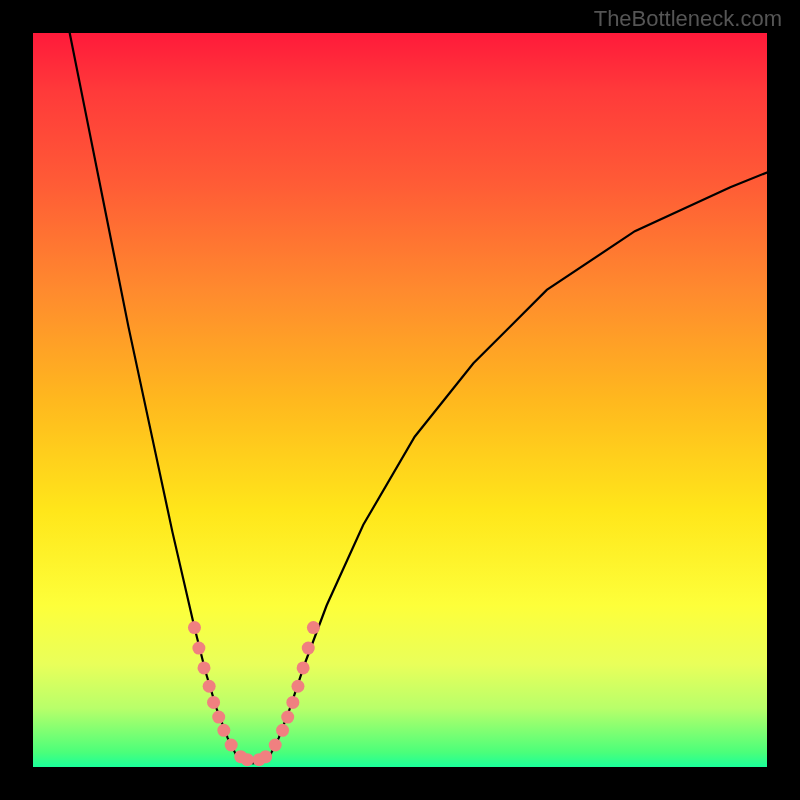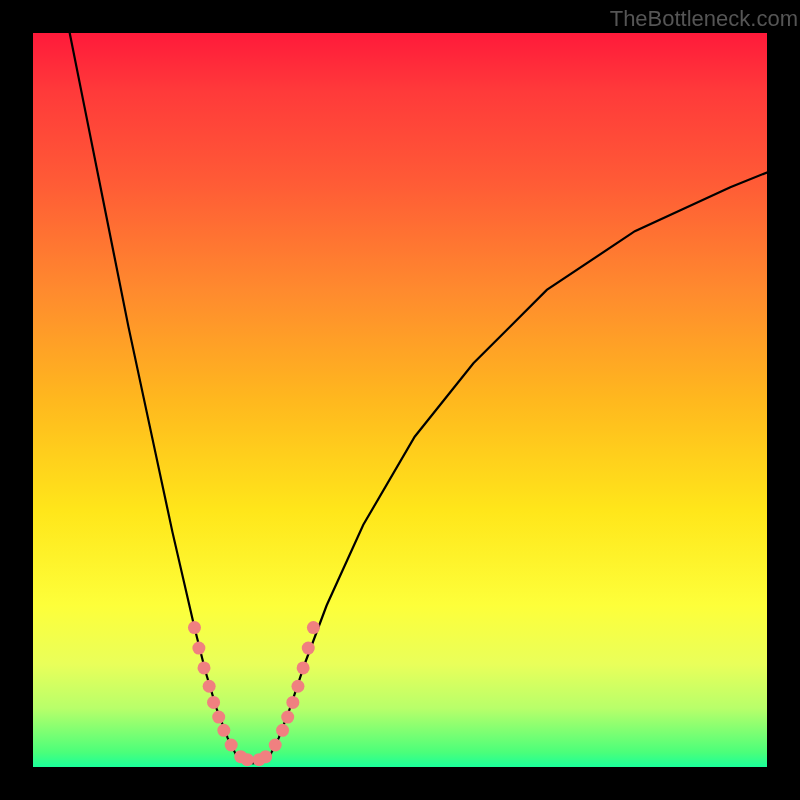--- a/index.html
+++ b/index.html
@@ -33,21 +33,21 @@
       #fdff3a 78%,
       #e9ff5a 86%,
       #b8ff6a 92%,
       #4bff7a 98%,
       #1aff9a 100%
     );
   }
   .watermark {
     position: absolute;
     top: 6px;
-    right: 2px;
+    right: 18px;
     color: #555;
     font-size: 22px;
     font-weight: 500;
     z-index: 5;
     text-shadow: 0 0 1px #000;
   }
   svg.curve {
     position: absolute;
     inset: 0;
     width: 100%;

